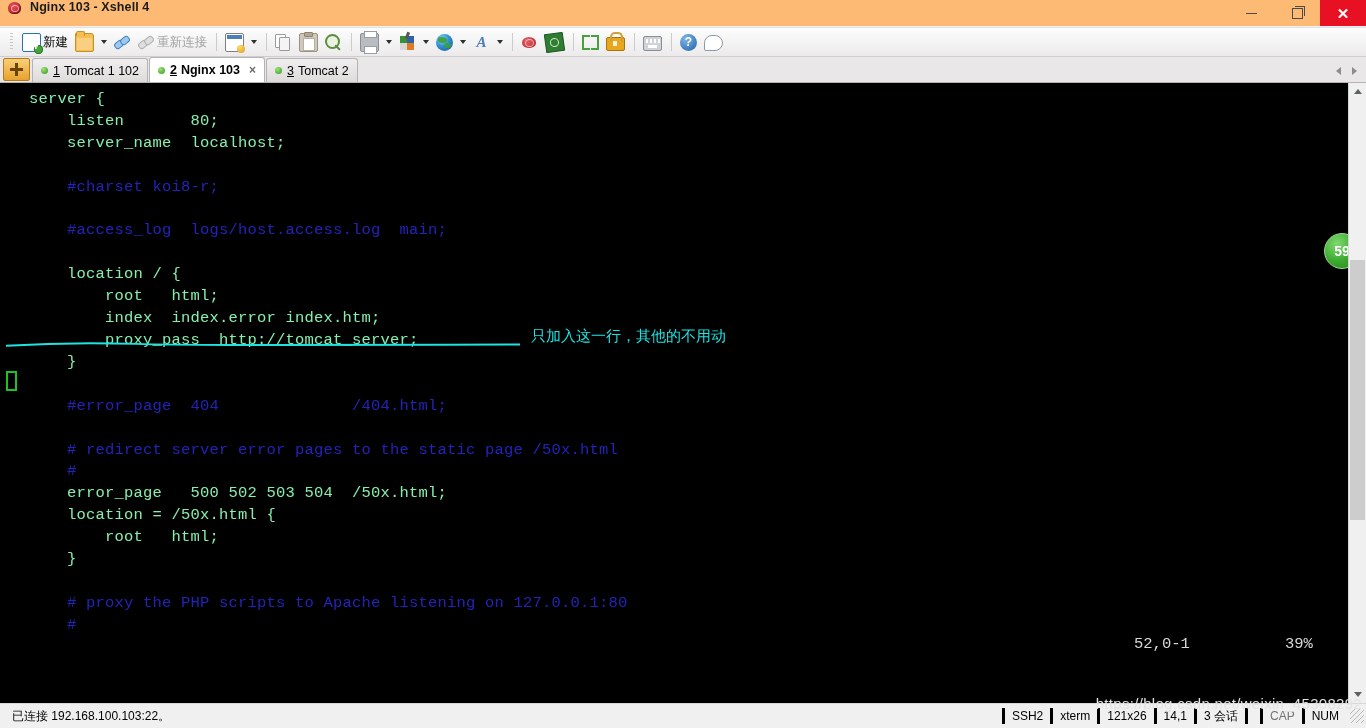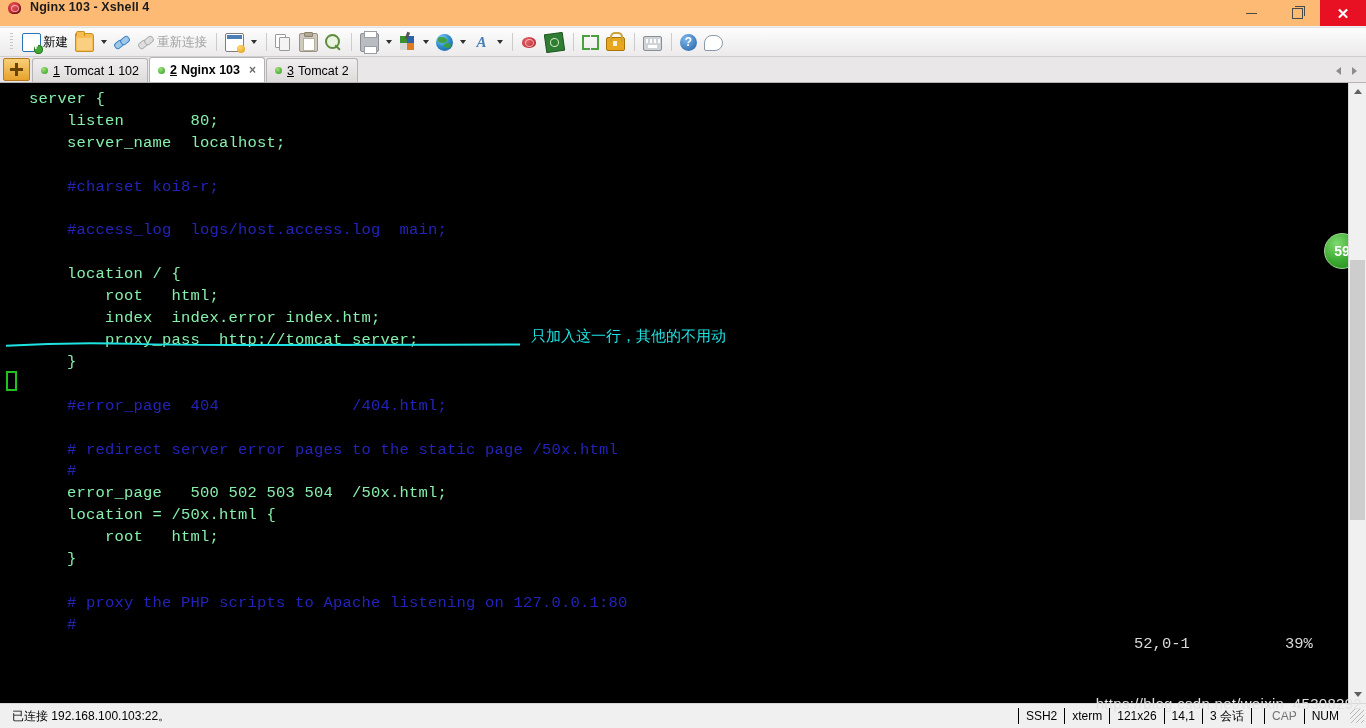--- a/index.html
+++ b/index.html
@@ -429,21 +429,21 @@
     align-items: center;
     flex: 0 0 auto;
     font-size: 12px;
     color: #000;
     position: relative;
   }
   .sb-left { padding-left: 12px; white-space: nowrap; }
   .sb-right { margin-left: auto; display: flex; align-items: center; height: 24px; }
   .sb-cell {
     padding: 0 7px;
-    border-left: 1px solid #000000;
+    border-left: 3px solid #000000;
     height: 16px;
     display: flex; align-items: center;
     white-space: nowrap;
   }
   .sb-cell.dim { color: #737373; }
   .sb-cell.empty { width: 12px; padding: 0; }
   .sb-grip {
     width: 14px; height: 14px; margin: 0 2px 0 4px;
     background-image:
       linear-gradient(135deg, transparent 45%, #b9b7b7 45%, #b9b7b7 55%, transparent 55%);

